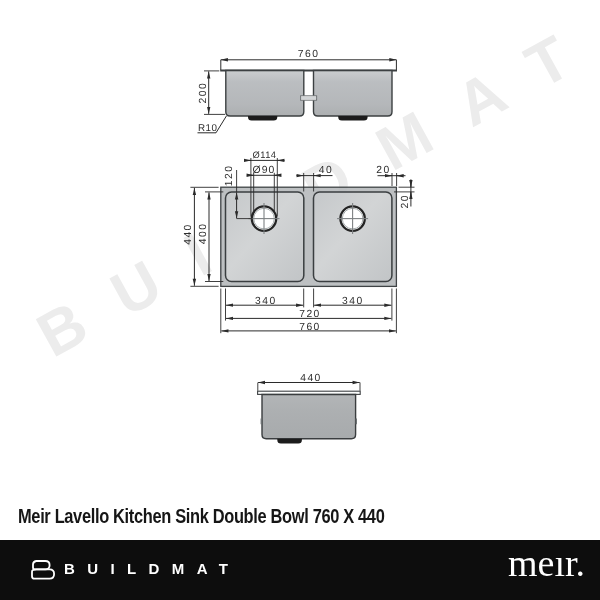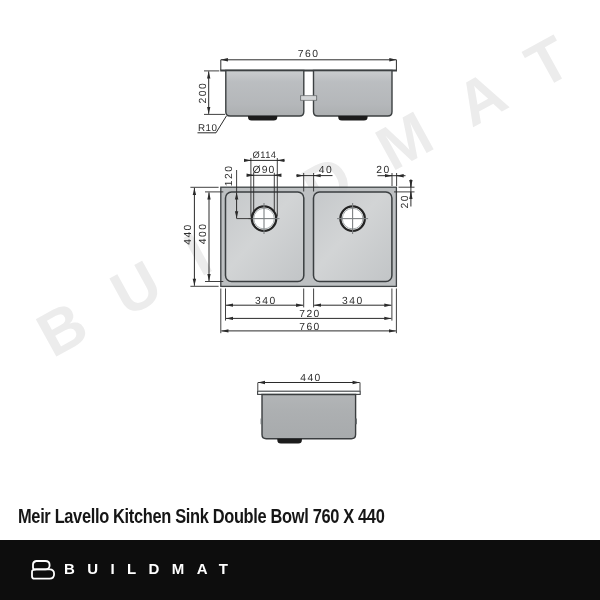--- a/index.html
+++ b/index.html
@@ -221,13 +221,14 @@
 
 <div id="footer">
 
   <svg width="30" height="26" viewBox="0 0 30 26" style="position:absolute;left:30px;top:17px;">
     <path d="M6.2 4 L15.3 4 Q19.6 4 19.6 8.2 Q19.6 12.3 15.3 12.3 L4.9 12.3 Q3 12.3 3 10.4 L3 7.6 Q3 4.6 6.2 4 Z" fill="none" stroke="#ffffff" stroke-width="1.8" stroke-linejoin="round"></path>
     <path d="M6.4 12.3 L19.6 12.3 Q24.1 12.3 24.1 16.9 Q24.1 21.6 19.6 21.6 L4.4 21.6 Q2 21.6 2 19.2 L2 14.7 Q2 12.3 6.4 12.3 Z" fill="none" stroke="#ffffff" stroke-width="1.8" stroke-linejoin="round"></path>
   </svg>
 
   <div id="bmtext">BUILDMAT</div>
 
+  <div id="meir">meır.</div>
 </div>
 
 </body></html>

